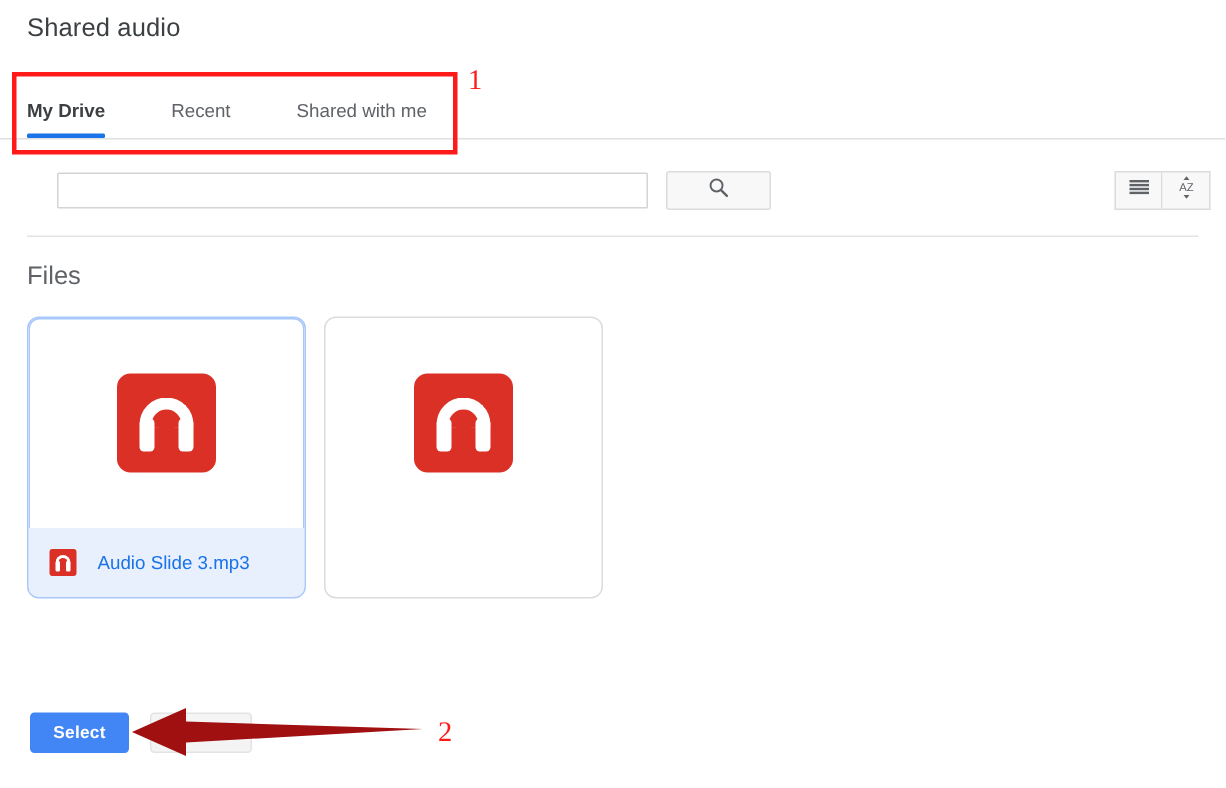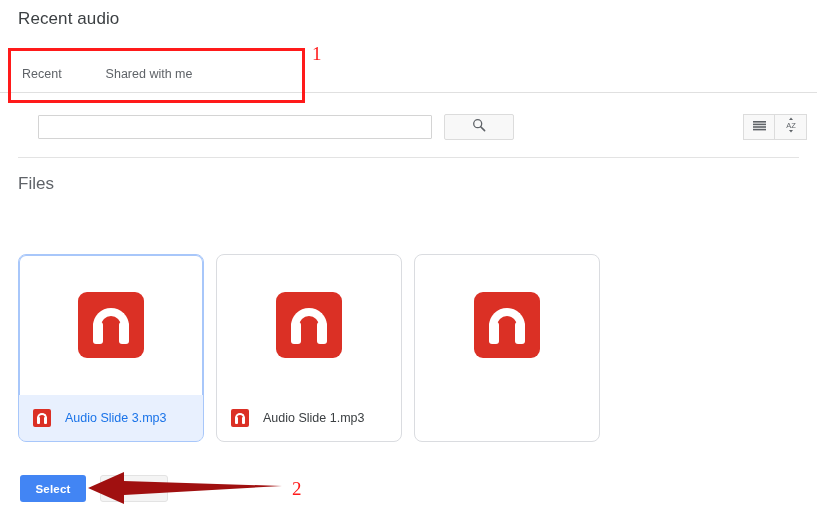--- a/index.html
+++ b/index.html
@@ -143,21 +143,20 @@
     color: #5f6368;
   }
 
   
   .grid {
     position: absolute;
     left: 18px;
     top: 211px;
     display: flex;
     gap: 12px;
-    margin-top: 43px;
   }
   .card {
     width: 186px;
     height: 188px;
     background: #ffffff;
     border: 1px solid #dadce0;
     border-radius: 8px;
     box-sizing: border-box;
     position: relative;
     cursor: pointer;
@@ -298,23 +297,26 @@
     left: 86px;
     top: 470px;
     width: 196px;
     height: 36px;
     pointer-events: none;
   }
 </style>
 </head>
 <body>
 
-<div class="dialog-title">Recent audio</div>
+<div class="dialog-title">Shared audio</div>
 
 <div class="tabbar">
+  <div class="tab first active">
+    <span>My Drive</span>
+  </div>
   <div class="tab mid">
     <span>Recent</span>
   </div>
   <div class="tab mid">
     <span>Shared with me</span>
   </div>
 </div>
 
 <div class="searchrow">
   <input class="search-input" type="text" placeholder="" value="" style="">
@@ -371,46 +373,29 @@
     <div class="card-footer">
       <div class="audio-icon small">
         <div class="band"></div>
           <div class="cup l"></div>
           <div class="cup r"></div>
       </div>
       <div class="card-name">Audio Slide 3.mp3</div>
     </div>
   </div>
 
+
   <div class="card">
     <div class="card-thumb">
       <div class="audio-icon big">
         <div class="band"></div>
           <div class="cup l"></div>
           <div class="cup r"></div>
       </div>
     </div>
-    <div class="card-footer">
-      <div class="audio-icon small">
-        <div class="band"></div>
-          <div class="cup l"></div>
-          <div class="cup r"></div>
-      </div>
-      <div class="card-name">Audio Slide 1.mp3</div>
-    </div>
-  </div>
-
-  <div class="card">
-    <div class="card-thumb">
-      <div class="audio-icon big">
-        <div class="band"></div>
-          <div class="cup l"></div>
-          <div class="cup r"></div>
-      </div>
-    </div>
   </div>
 
 </div>
 
 <button class="cancel-btn">Cancel</button>
 <button class="select-btn">Select</button>
 
 <div class="anno-box"></div>
 <div class="anno-num n1">1</div>
 

